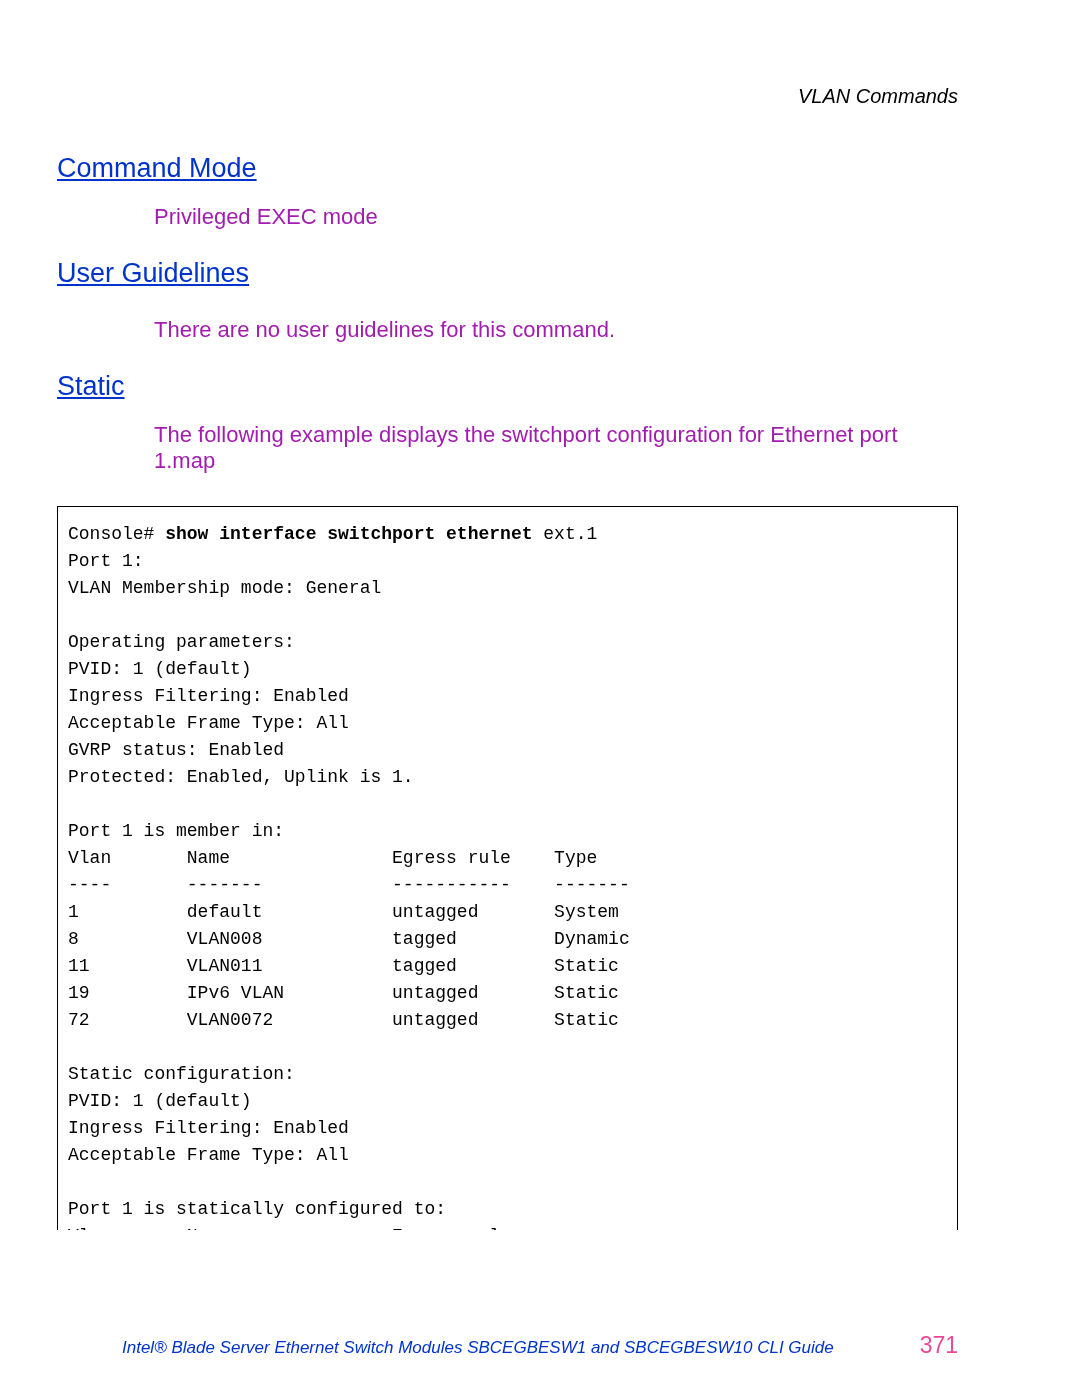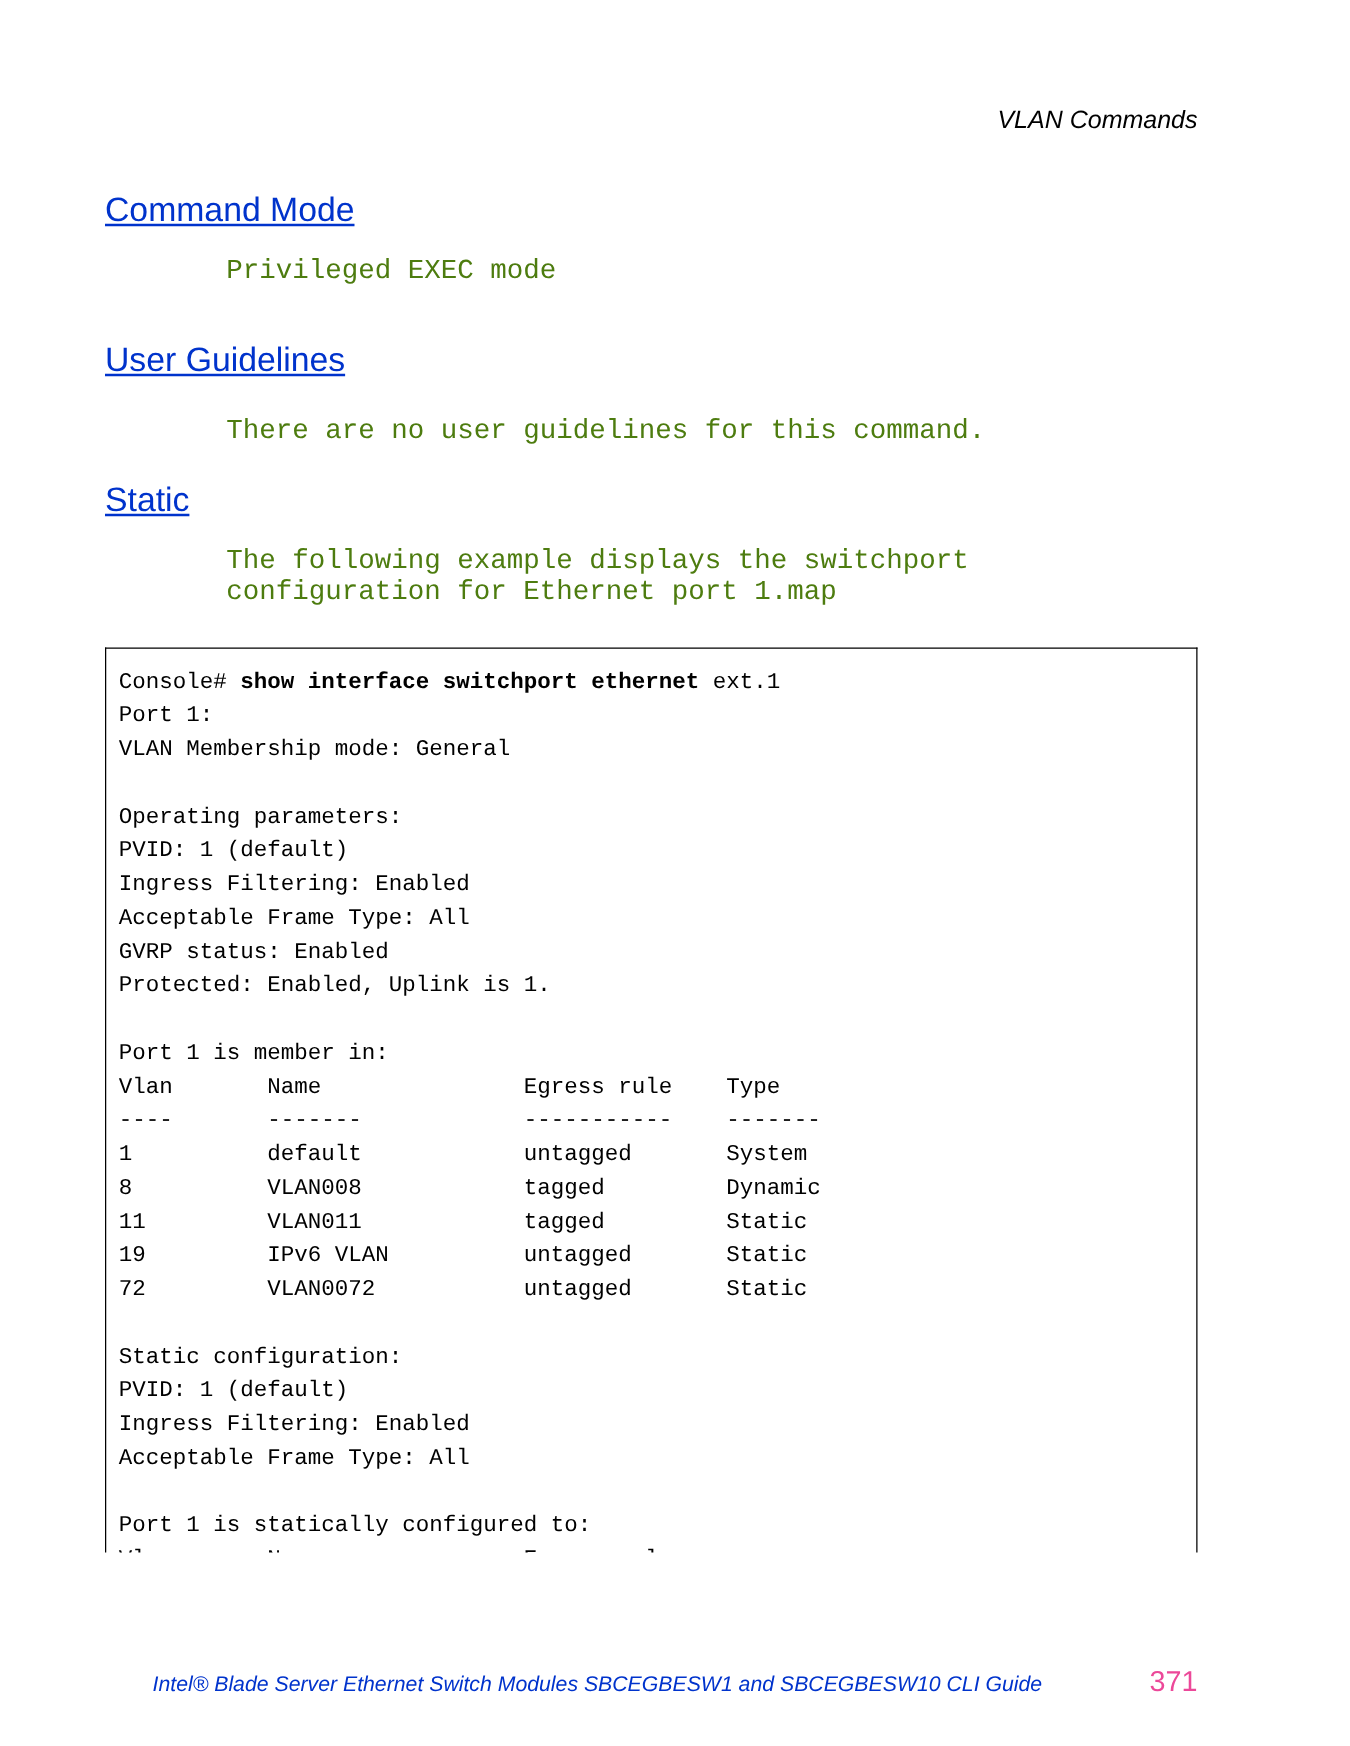--- a/index.html
+++ b/index.html
@@ -10,43 +10,43 @@
     width: 1080px;
     height: 1397px;
     font-family: "Times New Roman", Times, serif;
     color: #000000;
   }
   .page {
     position: relative;
     width: 1080px;
     height: 1397px;
     box-sizing: border-box;
-    padding: 85px 122px 0 84px;
+    padding: 85px 122px 0 57px;
   }
   .header-right {
     position: absolute;
     top: 85px;
     right: 122px;
     font-family: Arial, Helvetica, sans-serif;
     font-style: italic;
     font-size: 20px;
     color: #000000;
   }
   .section-heading {
     font-family: Arial, Helvetica, sans-serif;
     font-size: 27px;
     color: #0033cc;
     font-weight: 400;
     margin: 0;
     text-decoration: underline;
   }
   .body-text {
-    font-family: Liberation Mono, monospace;
+    font-family: Liberation Sans, sans-serif;
     font-size: 22px;
-    color: #4d7c0f;
+    color: #a21caf;
     margin: 0;
     padding-left: 97px;
   }
   .spacer-top { height: 60px; }
   .code-box {
     border: 1px solid #000000;
     border-bottom: none;
     margin-top: 32px;
     padding: 14px 10px 0 10px;
     font-family: "Courier New", Courier, monospace;
@@ -88,21 +88,21 @@
 
 <div class="page">
 
   <div class="header-right">VLAN Commands</div>
 
   <div class="spacer-top"></div>
 
   <h2 class="section-heading" style="margin-top:8px;">Command Mode</h2>
   <p class="body-text" style="margin-top:20px;">Privileged EXEC mode</p>
 
-  <h2 class="section-heading" style="margin-top:44px;">User Guidelines</h2>
+  <h2 class="section-heading" style="margin-top:28px;">User Guidelines</h2>
   <p class="body-text" style="margin-top:28px;">There are no user guidelines for this command.</p>
 
   <h2 class="section-heading" style="margin-top:28px;">Static</h2>
   <p class="body-text" style="margin-top:20px;">The following example displays the switchport configuration for Ethernet port 1.map</p>
 
   <div class="code-box"><span class="prompt">Console# </span><span class="bold">show interface switchport ethernet </span><span>ext.1</span>
 <span>Port 1:
 VLAN Membership mode: General
 
 Operating parameters:

